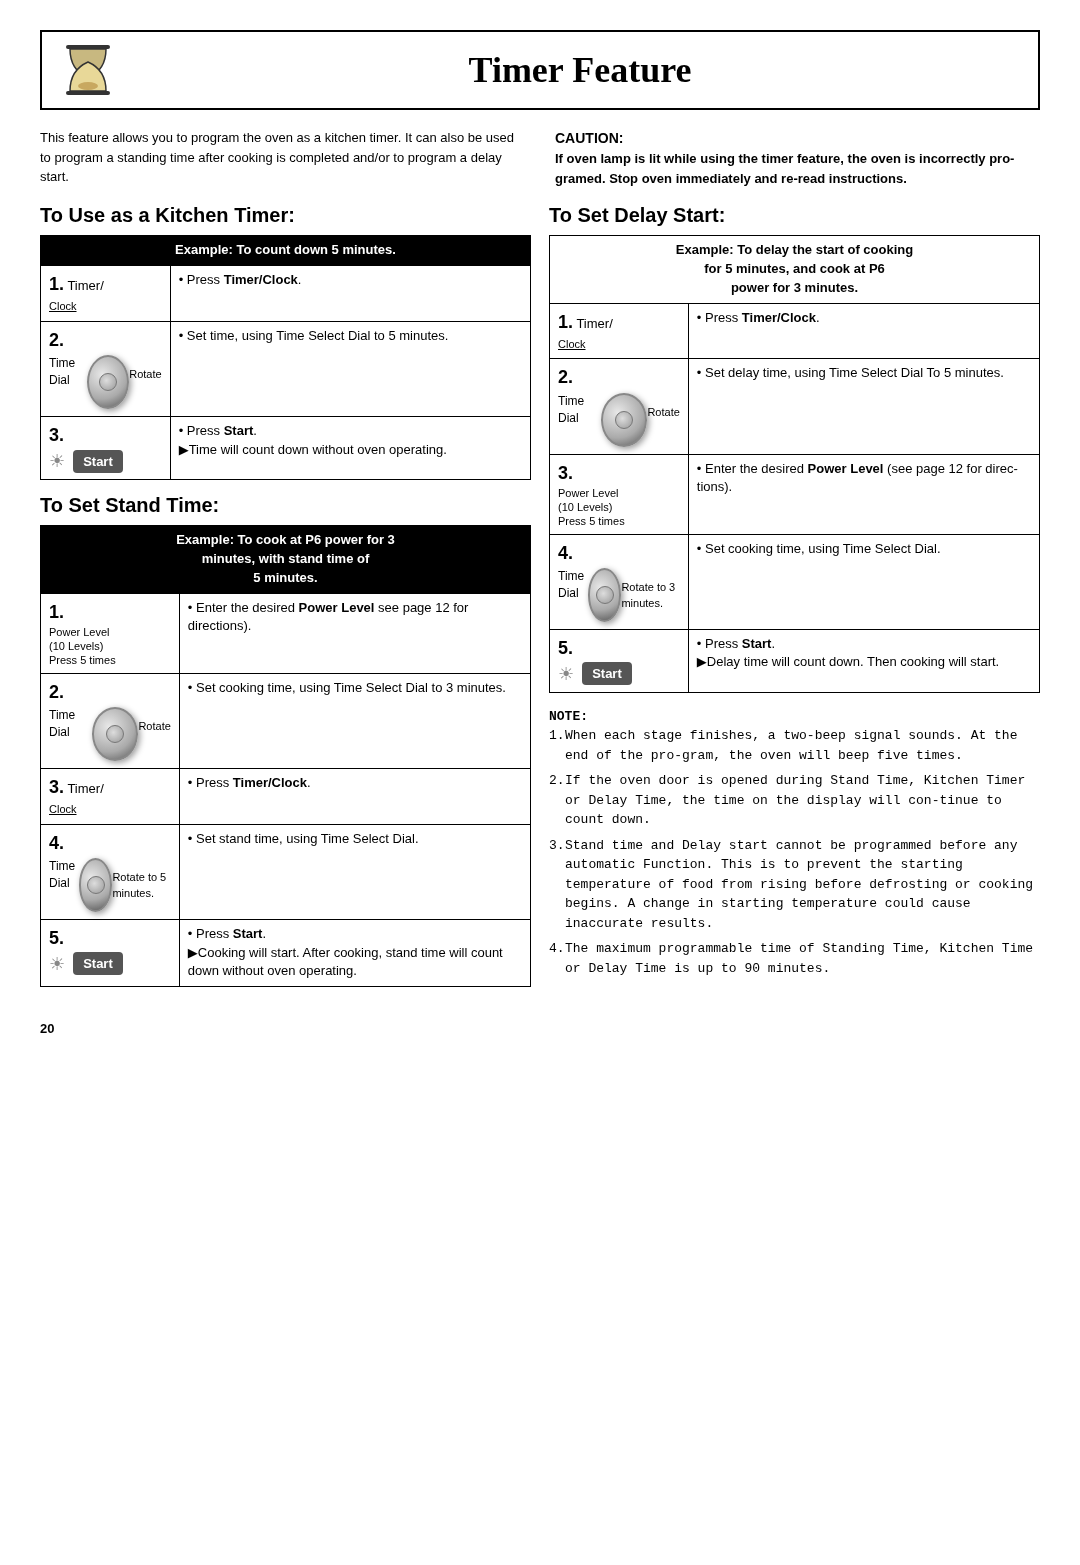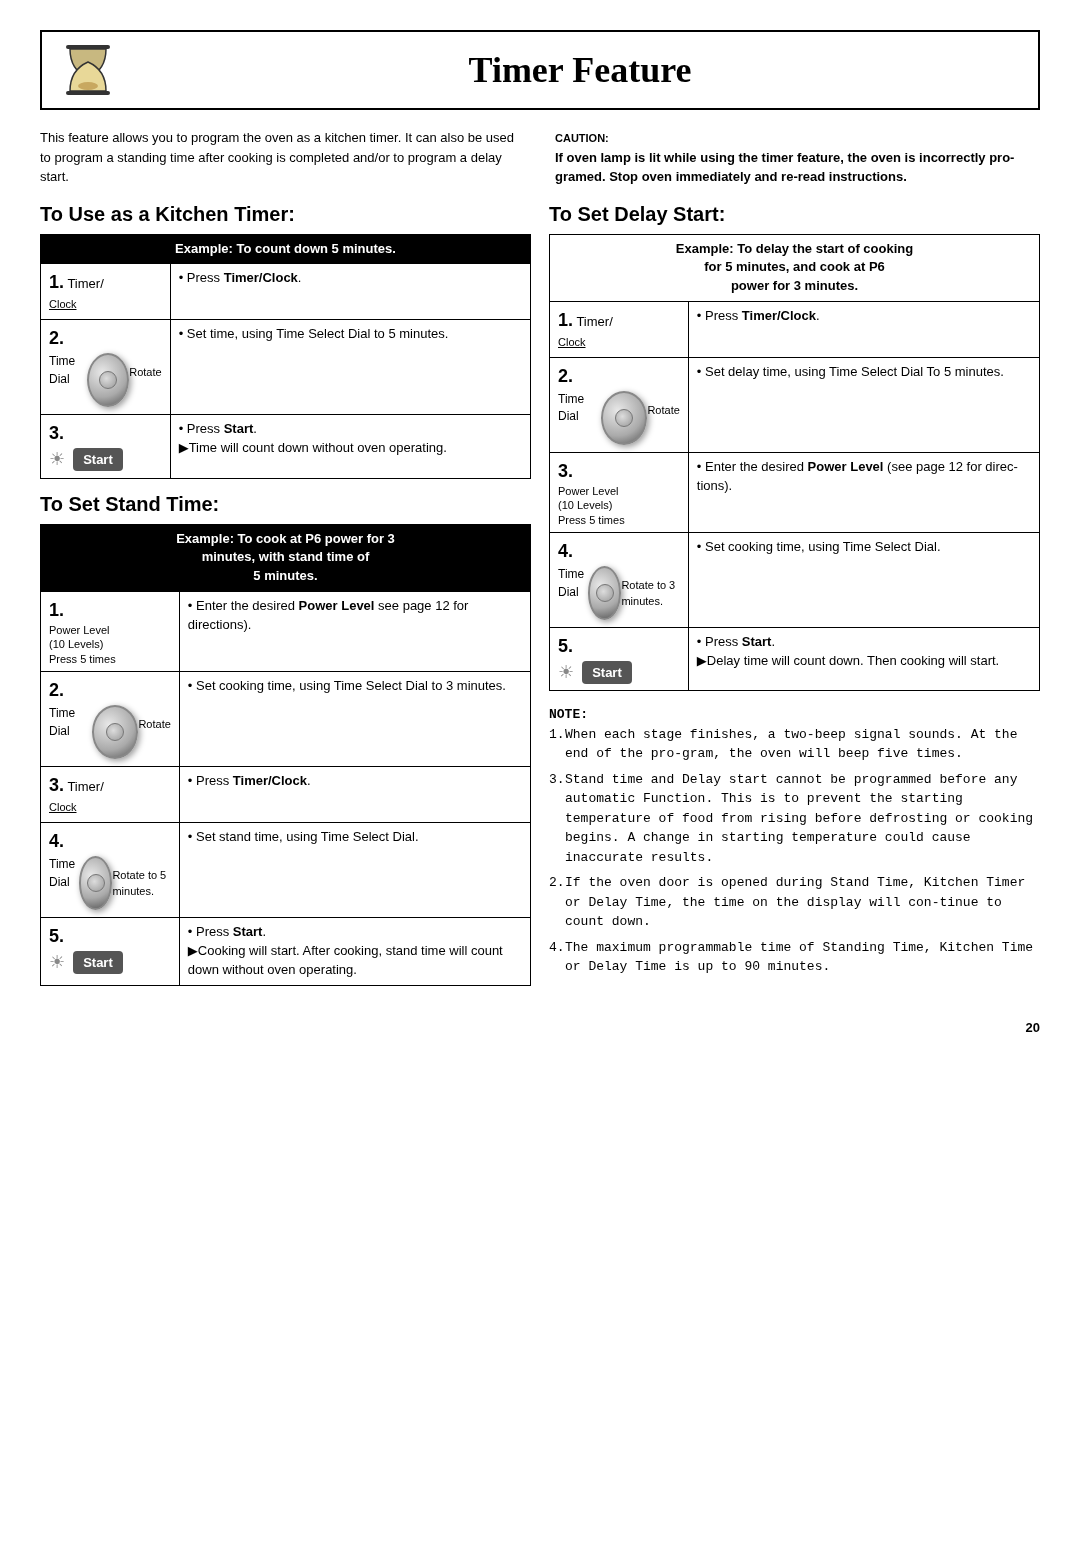--- a/index.html
+++ b/index.html
@@ -46,21 +46,21 @@
       font-size: 13px;
       line-height: 1.5;
     }
     .intro-right {
       flex: 1;
       font-size: 13px;
       line-height: 1.5;
     }
     .caution-label {
       font-weight: bold;
-      font-size: 11px;
+      font-size: 14px;
     }
     .caution-text {
       font-weight: bold;
       font-size: 13px;
       line-height: 1.5;
     }
 
     
     .main-columns {
       display: flex;
@@ -195,21 +195,21 @@
       position: relative;
     }
     .note-list li::before {
       content: attr(data-num) ".";
       position: absolute;
       left: 0;
     }
 
     
     .page-number {
-      text-align: right;
+      text-align: left;
       margin-top: 20px;
       font-size: 13px;
       font-weight: bold;
     }
 
     td.step-col {
       width: 111px;
     }
     td.action-col {
       width: auto;
@@ -451,22 +451,22 @@
           ▶Delay time will count down. Then cooking will start.
         </td>
       </tr>
     </tbody>
       </table>
 
     <div class="note-section">
       <span class="note-label">NOTE:</span>
       <ol class="note-list">
         <li data-num="1">When each stage finishes, a two-beep signal sounds. At the end of the pro-gram, the oven will beep five times.</li>
+        <li data-num="2">If the oven door is opened during Stand Time, Kitchen Timer or Delay Time, the time on the display will con-tinue to count down.</li>
         <li data-num="3">Stand time and Delay start cannot be programmed before any automatic Function. This is to prevent the starting temperature of food from rising before defrosting or cooking begins. A change in starting temperature could cause inaccurate results.</li>
-        <li data-num="2">If the oven door is opened during Stand Time, Kitchen Timer or Delay Time, the time on the display will con-tinue to count down.</li>
         <li data-num="4">The maximum programmable time of Standing Time, Kitchen Time or Delay Time is up to 90 minutes.</li>
       </ol>
     </div>
   </div>
 
 </div>
 
 <div class="page-number">20</div>
 
 </body></html>

